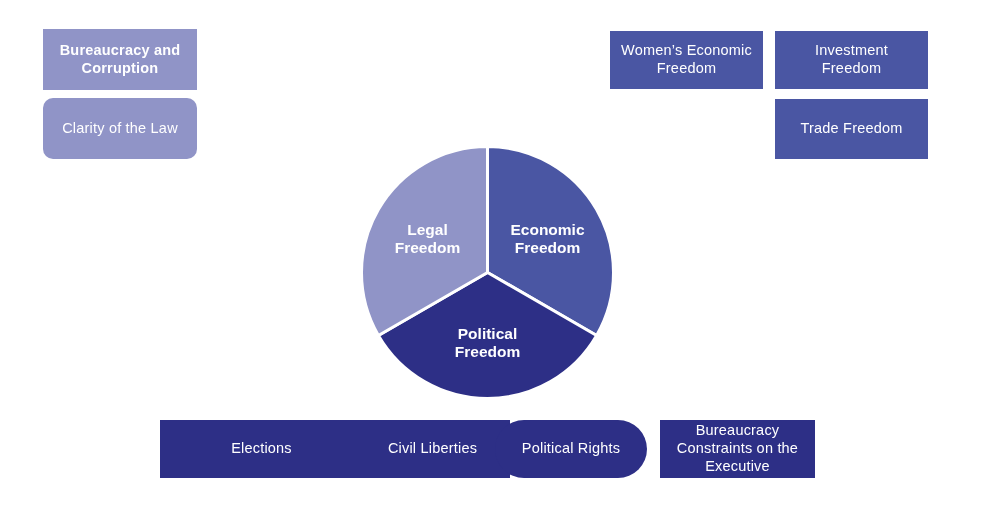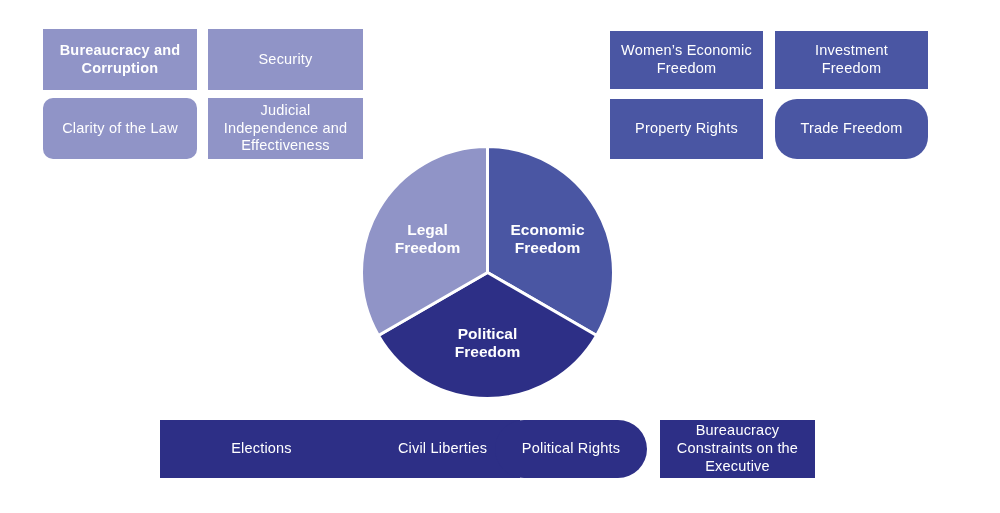--- a/index.html
+++ b/index.html
@@ -34,25 +34,25 @@
   .b-bureaucracy { left: 43px;  top: 29px;  width: 154px; height: 61px; font-weight: bold; }
   .b-security    { left: 208px; top: 29px;  width: 155px; height: 61px; }
   .b-clarity     { left: 43px;  top: 98px;  width: 154px; height: 61px; border-radius: 10px; }
   .b-judicial    { left: 208px; top: 98px;  width: 155px; height: 61px; }
   .b-informality { left: 125px; top: 172px; width: 156px; height: 60px; }
 
   
   .b-womens     { left: 610px; top: 31px; width: 153px; height: 58px; }
   .b-investment { left: 775px; top: 31px; width: 153px; height: 58px; }
   .b-property   { left: 610px; top: 99px; width: 153px; height: 60px; }
-  .b-trade      { left: 775px; top: 99px; width: 153px; height: 60px; border-radius: 22px; }
+  .b-trade      { left: 775px; top: 99px; width: 153px; height: 60px; }
 
   
   .b-elections   { left: 160px; top: 420px; width: 155px; height: 58px; padding-left: 24px; }
-  .b-civil       { left: 329px; top: 420px; width: 155px; height: 58px; padding-left: 36px; }
+  .b-civil       { left: 319px; top: 420px; width: 155px; height: 58px; padding-left: 36px; }
   .b-polrights   { left: 495px; top: 420px; width: 152px; height: 58px; border-radius: 29px; }
   .b-legislative { left: 660px; top: 420px; width: 155px; height: 58px; }
 
   .pie {
     position: absolute;
     left: 359px;
     top: 144px;
     width: 257px;
     height: 257px;
   }
@@ -66,42 +66,31 @@
 </style>
 </head>
 <body>
 
 <div class="canvas">
 
   <div class="box legal b-bureaucracy">
     <span>Bureaucracy and
 Corruption</span>
   </div>
-  <div class="box legal b-security">
-    <span>Security</span>
-  </div>
   <div class="box legal b-clarity">
     <span>Clarity of the Law</span>
-  </div>
-  <div class="box legal b-judicial">
-    <span>Judicial
-Independence and
-Effectiveness</span>
   </div>
 
   <div class="box economic b-womens">
     <span>Women’s Economic
 Freedom</span>
   </div>
   <div class="box economic b-investment">
     <span>Investment
 Freedom</span>
-  </div>
-  <div class="box economic b-property">
-    <span>Property Rights</span>
   </div>
   <div class="box economic b-trade">
     <span>Trade Freedom</span>
   </div>
 
   <div class="box political b-elections">
     <span>Elections</span>
   </div>
   <div class="box political b-civil">
     <span>Civil Liberties</span>

